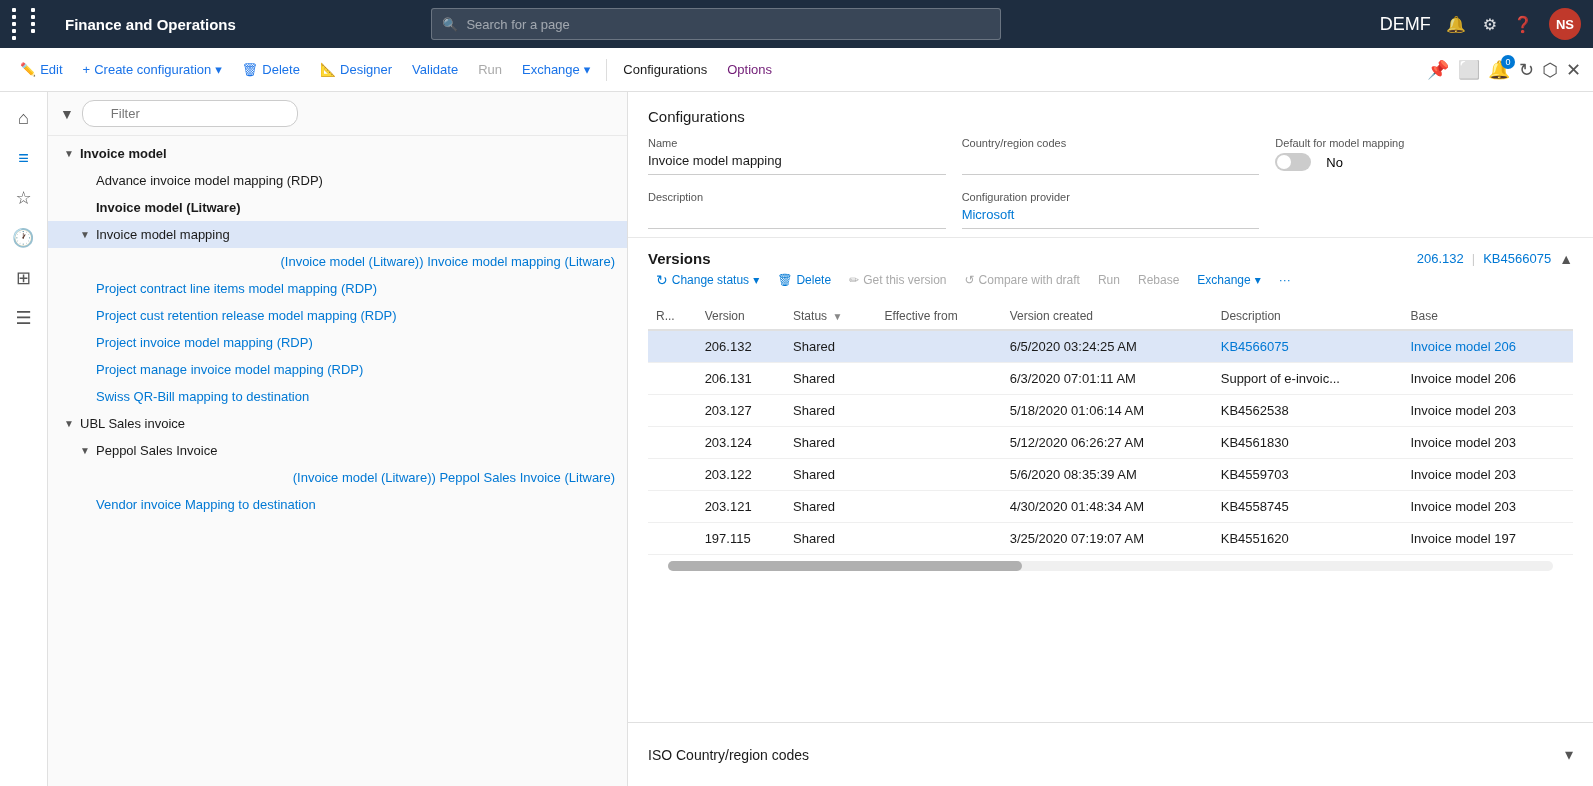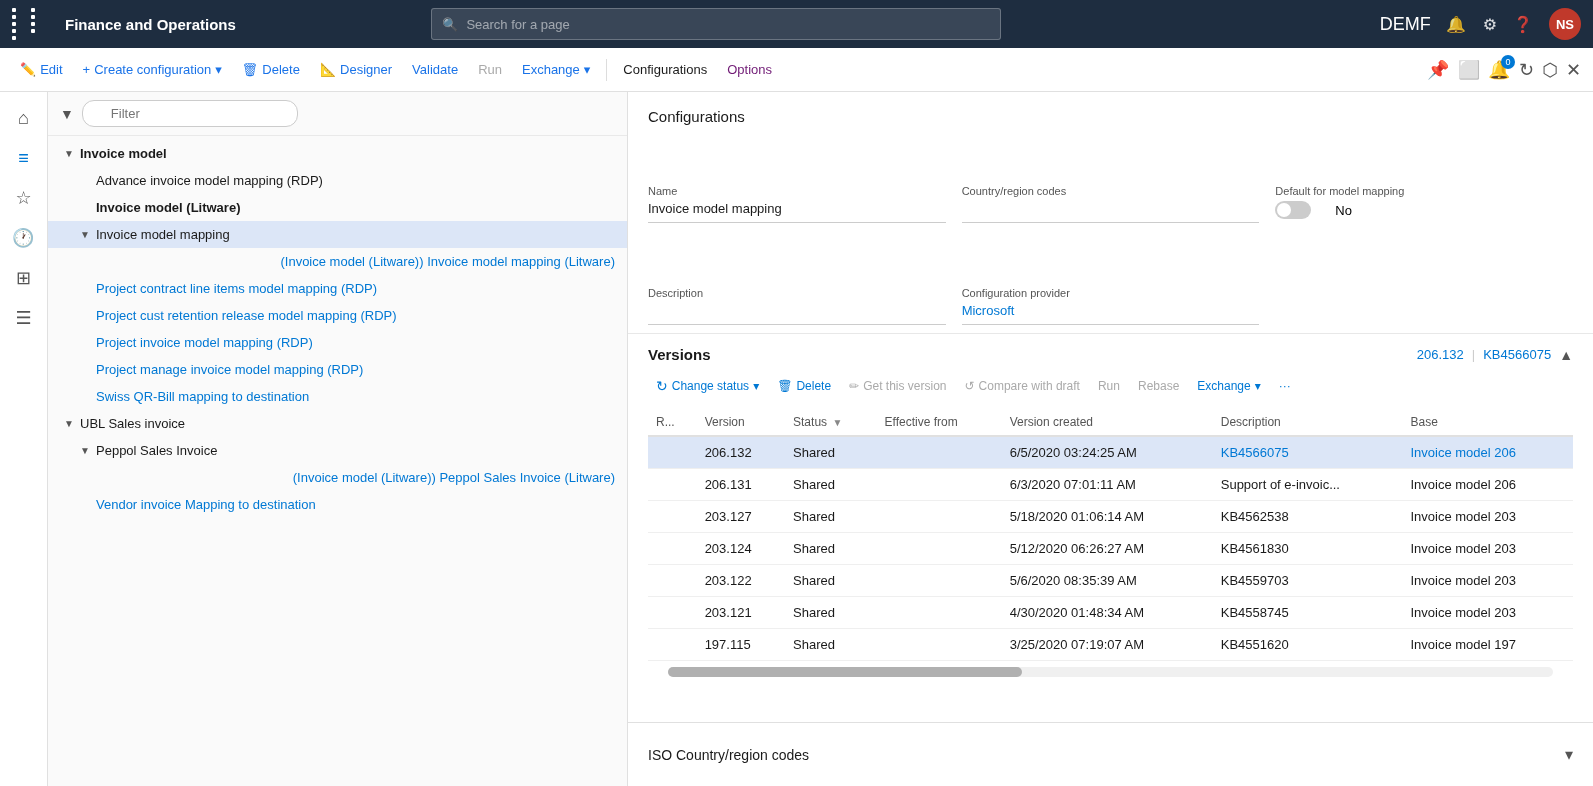--- a/index.html
+++ b/index.html
@@ -142,24 +142,24 @@
       flex-direction: column;
     }
 
     .config-header {
       padding: 16px 20px 8px;
       border-bottom: 1px solid #e8e8e8;
     }
     .config-title { font-size: 15px; font-weight: 500; color: #1a1a1a; margin-bottom: 12px; }
     .config-fields { display: grid; grid-template-columns: 1fr 1fr 1fr; gap: 16px; }
     .field-group { display: flex; flex-direction: column; gap: 4px; }
-    .field-label { font-size: 11px; color: #555; font-weight: 500; margin-top: 48px; }
+    .field-label { font-size: 11px; color: #555; font-weight: 500; }
     .field-value { font-size: 13px; color: #1a1a1a; border-bottom: 1px solid #ccc; padding-bottom: 4px; min-height: 22px; }
     .field-value.link { color: #0078d4; cursor: pointer; }
-    .toggle-row { display: flex; align-items: center; gap: 24px; }
+    .toggle-row { display: flex; align-items: center; gap: 15px; }
     .toggle-switch {
       width: 36px; height: 18px;
       background: #ccc;
       border-radius: 9px;
       position: relative;
       cursor: pointer;
     }
     .toggle-switch .knob {
       position: absolute;
       width: 14px; height: 14px;
@@ -167,21 +167,20 @@
       border-radius: 50%;
       top: 2px; left: 2px;
     }
 
     
     .versions-section { padding: 12px 20px; flex: 1; }
     .versions-header {
       display: flex;
       align-items: center;
       justify-content: space-between;
-      margin-bottom: 10px;
       gap: 40px;
     }
     .versions-title { font-size: 15px; font-weight: 600; color: #1a1a1a; }
     .versions-actions {
       display: flex;
       align-items: center;
       gap: 2px;
       margin-bottom: 10px;
       flex-wrap: wrap;
     }

